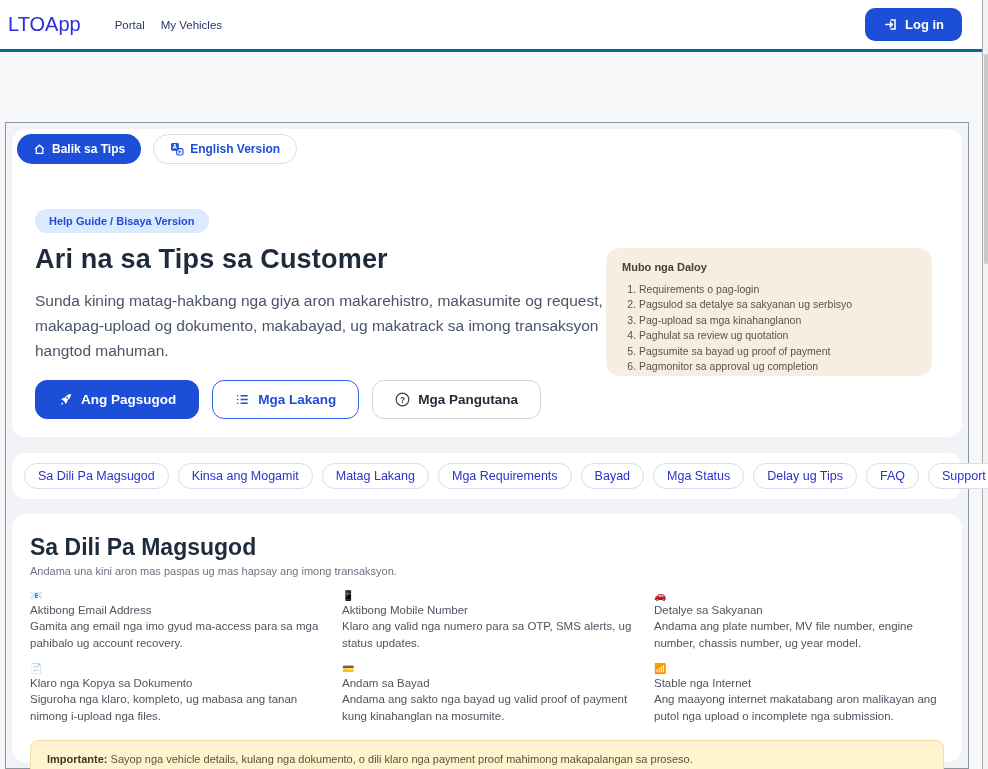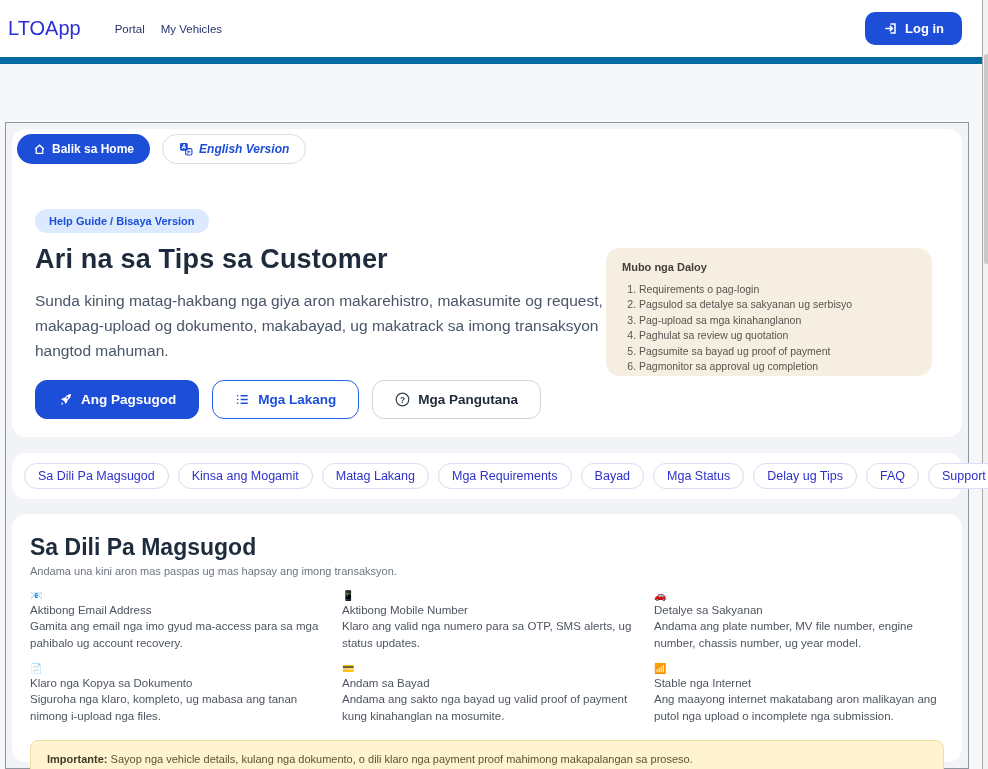--- a/index.html
+++ b/index.html
@@ -6,22 +6,22 @@
   html,body { width:988px; height:769px; overflow:hidden; }
   body {
     font-family:"Liberation Sans", sans-serif;
     background:#f6f7f9;
     position:relative;
     color:#1e2b3c;
   }
 
   
   .navbar {
-    position:absolute; top:0; left:0; width:982px; height:64px;
-    background:#ffffff; border-bottom:7px solid #0369a1;
+    position:absolute; top:0; left:0; width:982px; height:52px;
+    background:#ffffff; border-bottom:3px solid #0369a1;
     display:flex; align-items:center; padding:0 20px 0 8px;
   }
   .brand { font-size:20px; font-weight:500; color:#2c2ed6; margin-right:34px; cursor:pointer; }
   .nav-links { display:flex; gap:16px; }
   .nav-link { font-size:11.5px; font-weight:500; color:#28356e; cursor:pointer; }
   .login-btn {
     margin-left:auto; background:#1d4ed8; color:#fff; border:none;
     font-family:inherit; font-size:13px; font-weight:700;
     padding:9px 18px; border-radius:10px; display:flex; align-items:center; gap:7px;
     cursor:pointer;
@@ -48,21 +48,21 @@
   .hero-card { position:relative; height:308px; }
   .hero-top-buttons { position:absolute; top:5px; left:5px; display:flex; gap:12px; }
   .btn-back {
     background:#1d4ed8; color:#fff; border:none; font-family:inherit;
     font-size:12px; font-weight:700; padding:7px 16px; border-radius:16px;
     display:flex; align-items:center; gap:6px; cursor:pointer;
   }
   .btn-english {
     background:#fff; color:#1d4ed8; border:1px solid #d9dde6; font-family:inherit;
     font-size:12px; font-weight:700; padding:7px 16px; border-radius:16px;
-    display:flex; align-items:center; gap:6px; cursor:pointer;font-style:italic;
+    display:flex; align-items:center; gap:6px; cursor:pointer;
   }
   .hero-content { padding:80px 36px 0 23px; }
   .hero-badge {
     display:inline-block; background:#dbeafe; color:#1d4ed8;
     font-size:11px; font-weight:700; padding:6px 14px; border-radius:13px;
   }
   .hero-title { font-size:27px; font-weight:800; color:#1e2b3c; margin-top:11px; letter-spacing:.2px; }
   .hero-desc { margin-top:13px; width:580px; font-size:15.5px; line-height:1.62; color:#4a5568; }
   .cta-row { margin-top:17px; display:flex; gap:13px; }
   .btn-cta {
@@ -137,21 +137,21 @@
 
   <section class="card hero-card">
     <div class="hero-top-buttons">
       <button class="btn-back">
         <span>
           <svg class="icon-svg" width="13" height="13" viewBox="0 0 24 24" fill="none" stroke="#ffffff" stroke-width="2.4">
             <path d="M4 11 12 4l8 7"></path>
               <path d="M6 10v9h12v-9"></path>
           </svg>
         </span>
-        <span>Balik sa Home</span>
+        <span>Balik sa Tips</span>
       </button>
       <button class="btn-english">
         <span>
           <svg class="icon-svg" width="14" height="14" viewBox="0 0 20 20">
             <rect x="1.5" y="1.5" width="11" height="11" rx="2" fill="#1d4ed8"></rect>
             <text x="7" y="10.4" font-size="9" font-family="Liberation Sans, sans-serif" font-weight="bold" fill="#ffffff" text-anchor="middle">A</text>
             <rect x="9.5" y="9.5" width="9" height="9" rx="2" fill="none" stroke="#1d4ed8" stroke-width="1.6"></rect>
             <path d="M11.5 14h5 M14 12v1.8c0 1.5-1 2.7-2.5 3.2" stroke="#1d4ed8" stroke-width="1.2" fill="none"></path>
           </svg>
         </span>

